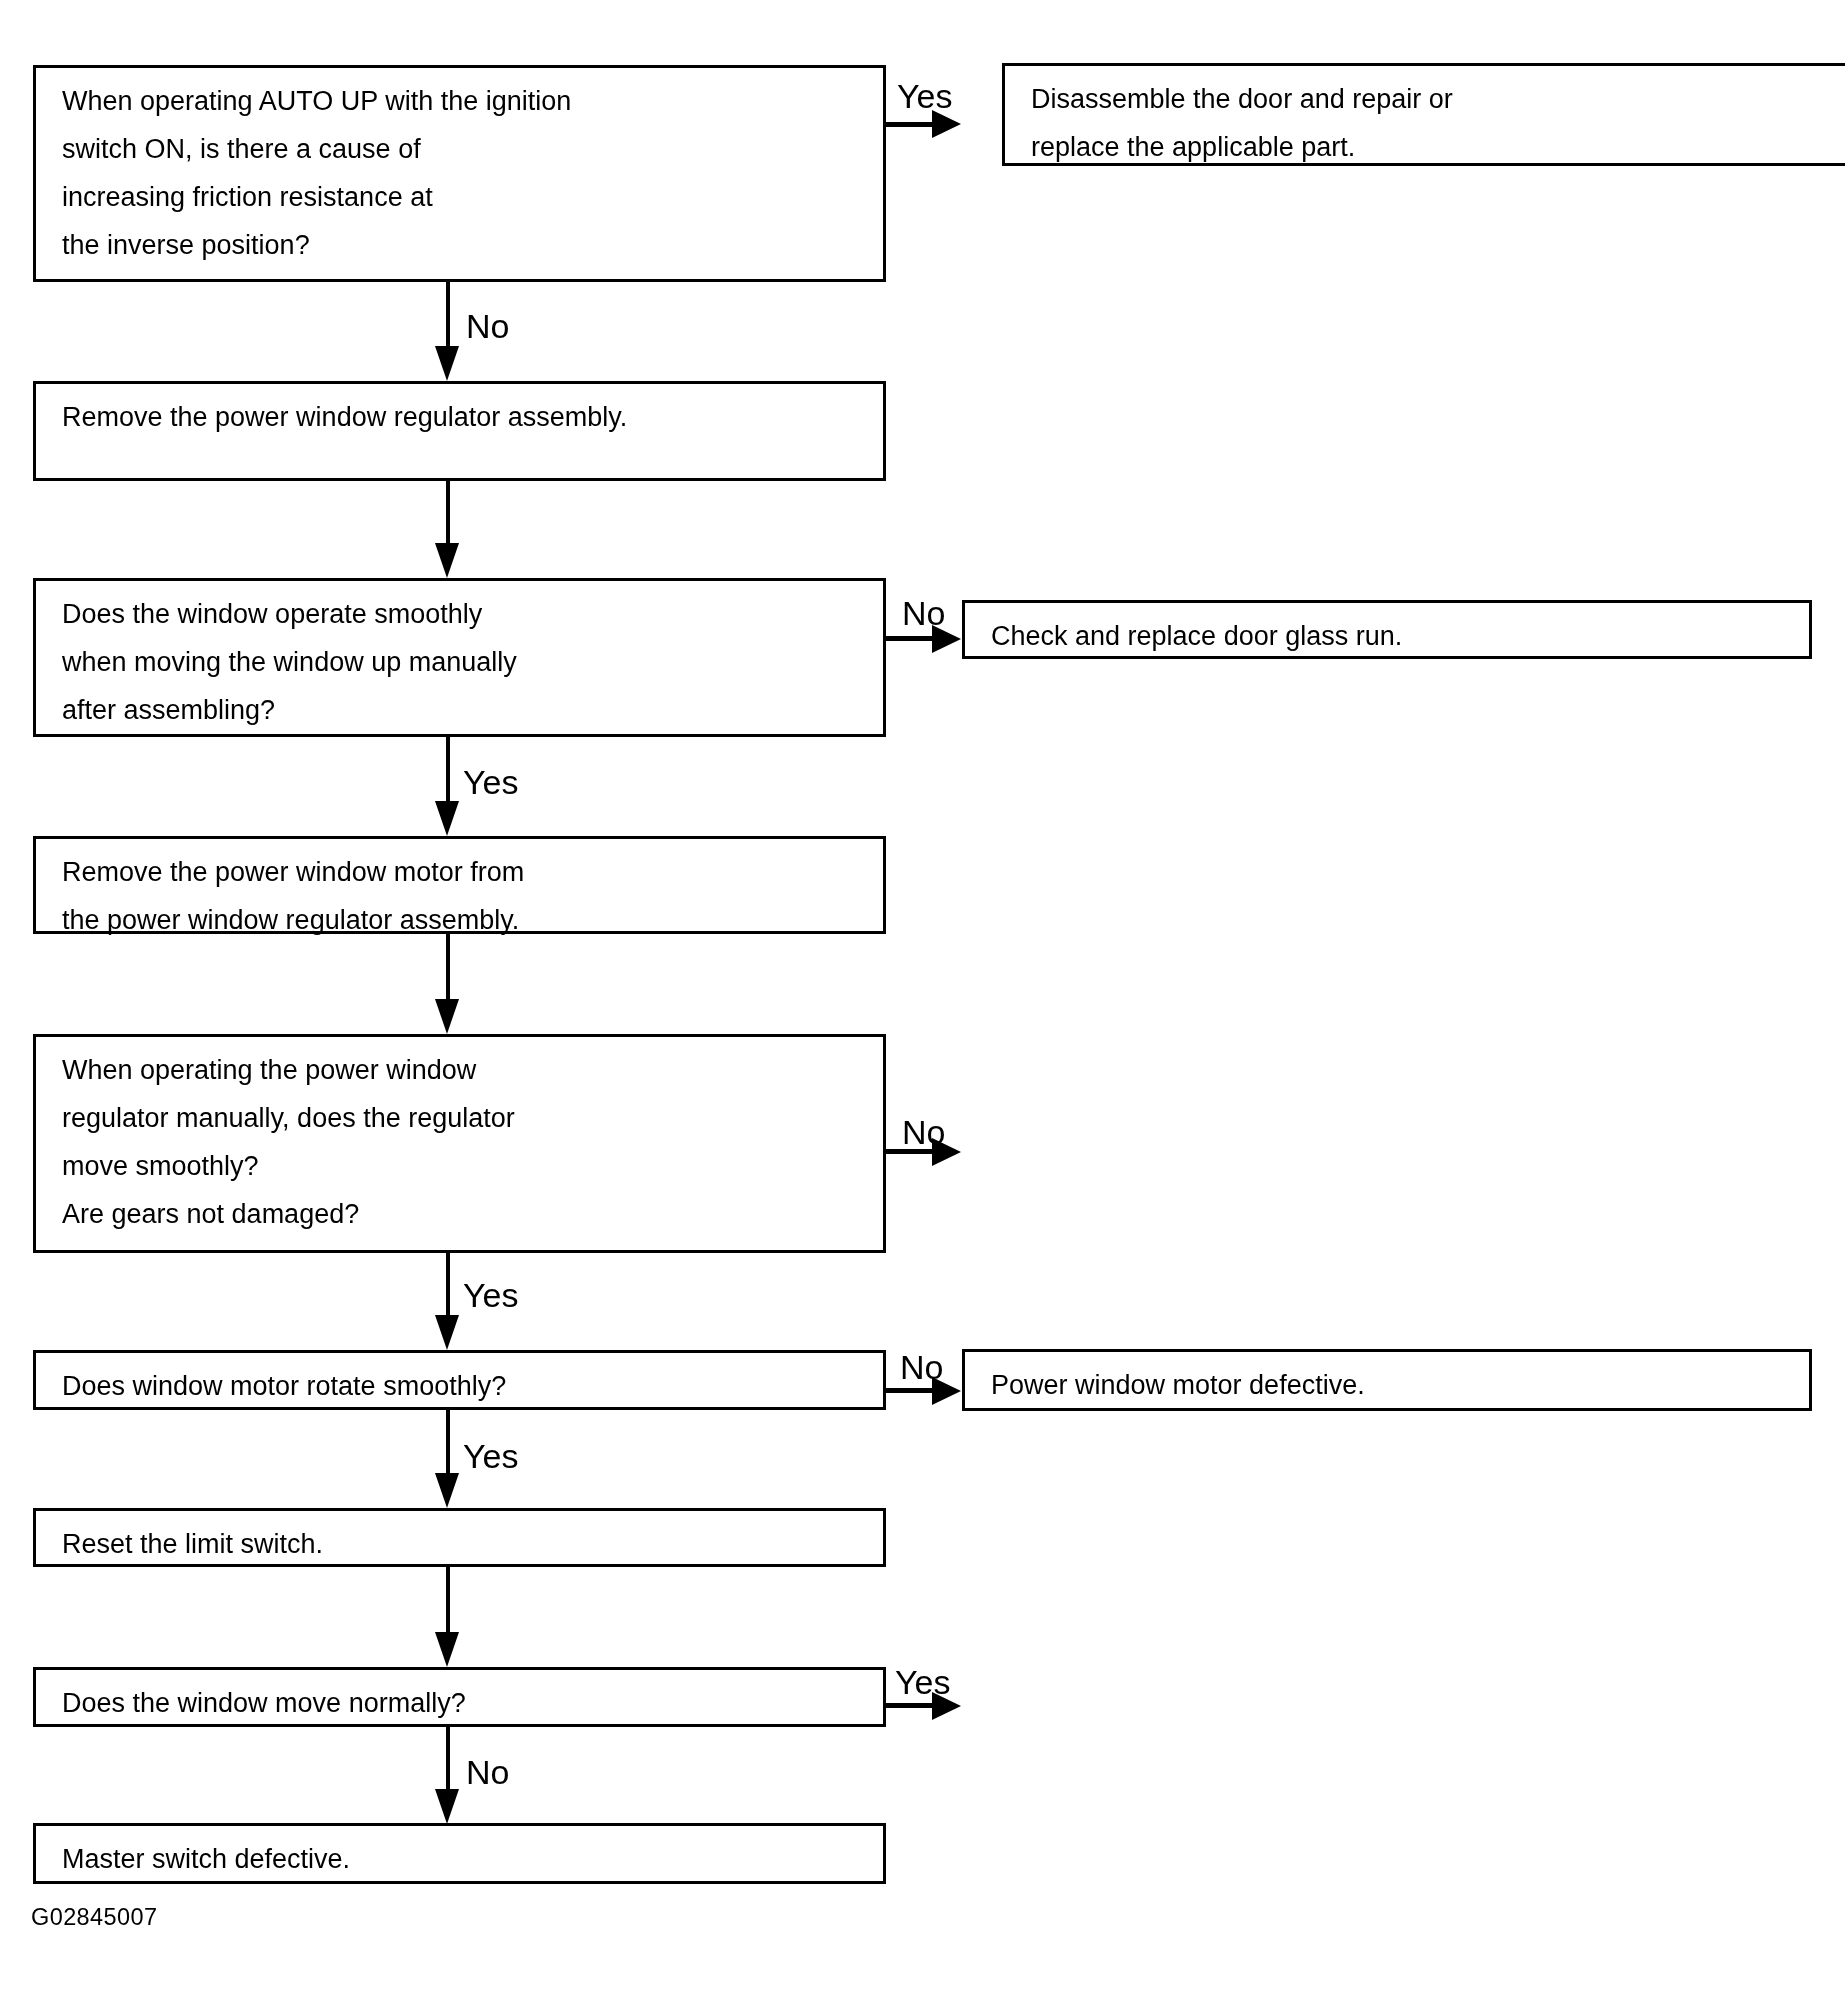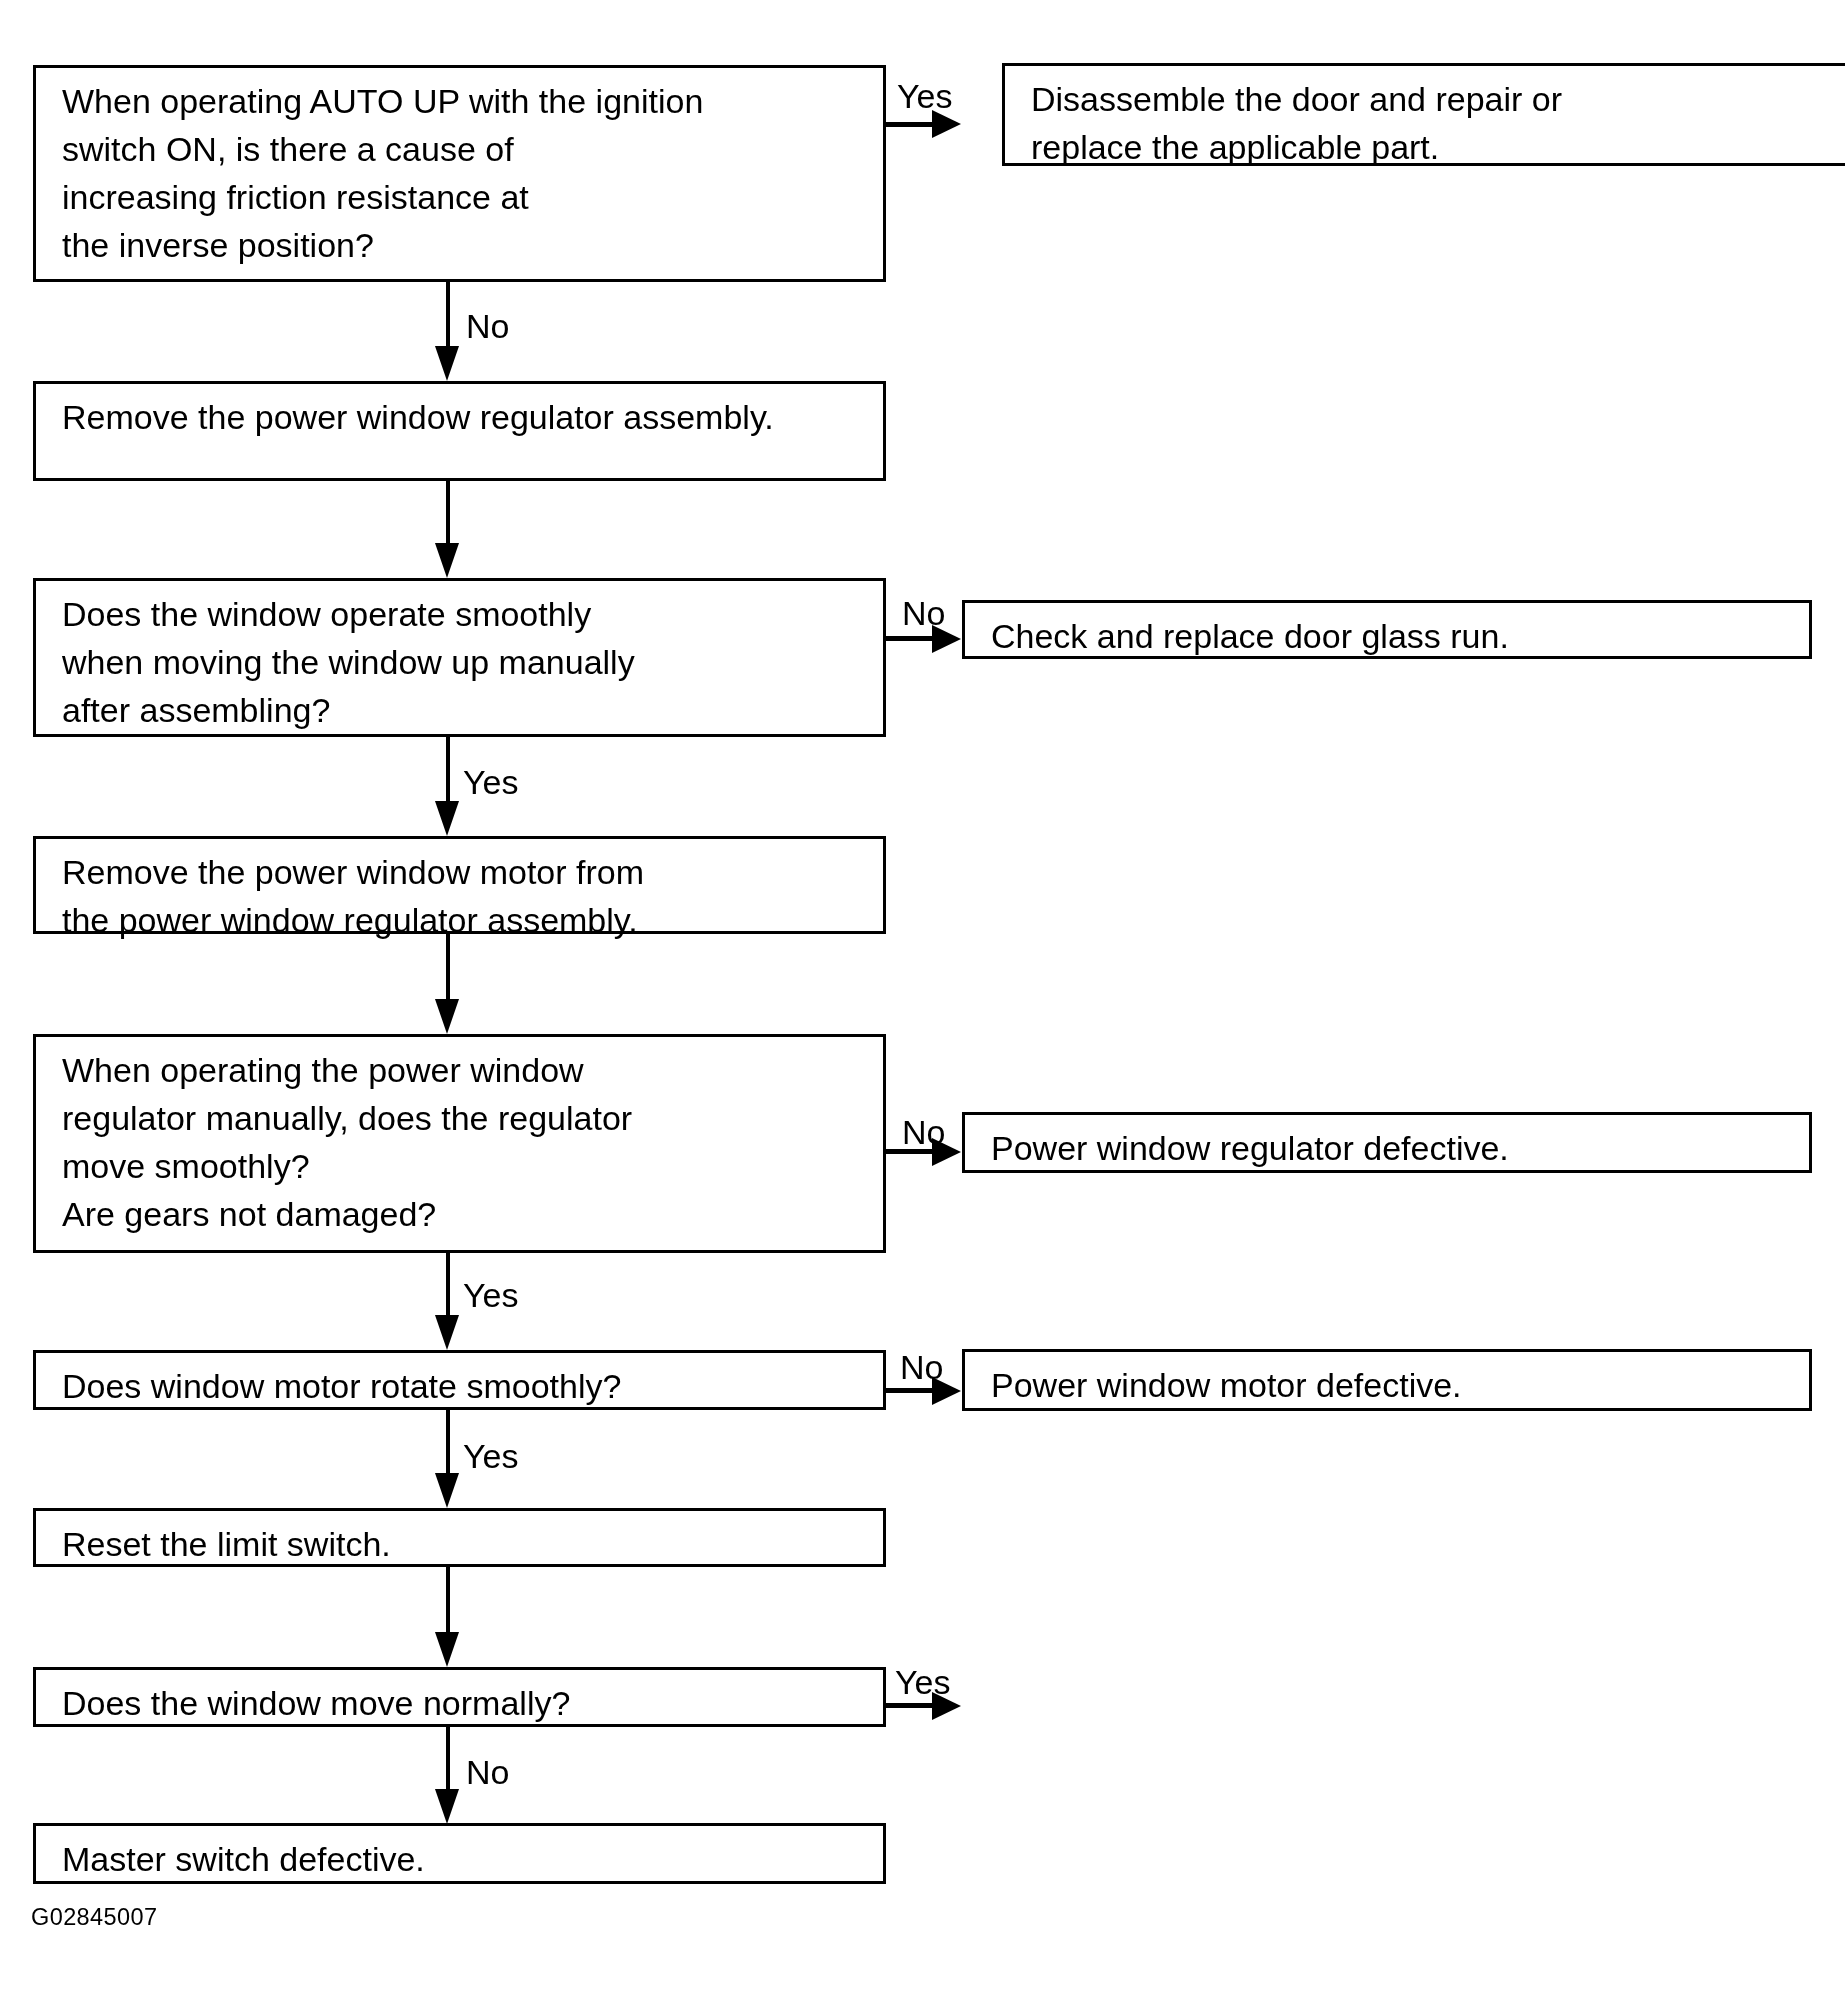--- a/index.html
+++ b/index.html
@@ -10,21 +10,21 @@
     height: 1989px;
     background: #ffffff;
     font-family: "Liberation Sans", sans-serif;
     color: #000000;
     overflow: hidden;
   }
   .node {
     position: absolute;
     border: 3.5px solid #000000;
     background: #ffffff;
-    font-size: 34px;
+    font-size: 27px;
     line-height: 48px;
     padding: 8.7px 24px 0 26px;
     white-space: pre-line;
   }
   .vline  { position: absolute; width: 3.5px;  background: #000000; }
   .hline  { position: absolute; height: 5.2px; background: #000000; }
   .varrow {
     position: absolute; width: 0; height: 0;
     border-left: 12px solid transparent;
     border-right: 12px solid transparent;
@@ -80,21 +80,20 @@
 
   <div class="node" style="left:33px;  top:1667px; width:853px; height:60px;">Does the window move normally?</div>
 
   <div class="node" style="left:33px;  top:1823px; width:853px; height:61px;">Master switch defective.</div>
 
   <div class="node" style="left:962px; top:63px;   width:850px; height:103px;margin-left:40px;">Disassemble the door and repair or
 replace the applicable part.</div>
 
   <div class="node" style="left:962px; top:600px;  width:850px; height:59px;">Check and replace door glass run.</div>
 
-  <div class="node" style="left:962px; top:1112px; width:850px; height:61px;">Power window regulator defective.</div>
 
   <div class="node" style="left:962px; top:1349px; width:850px; height:62px;">Power window motor defective.</div>
 
 
   <div class="vline" style="left:446px; top:282px;  height:65px;"></div>
   <div class="varrow" style="left:435px; top:346px;"></div>
   <div class="lbl" style="left:466px; top:306px;">No</div>
 
   <div class="vline" style="left:446px; top:481px;  height:63px;"></div>
   <div class="varrow" style="left:435px; top:543px;"></div>

